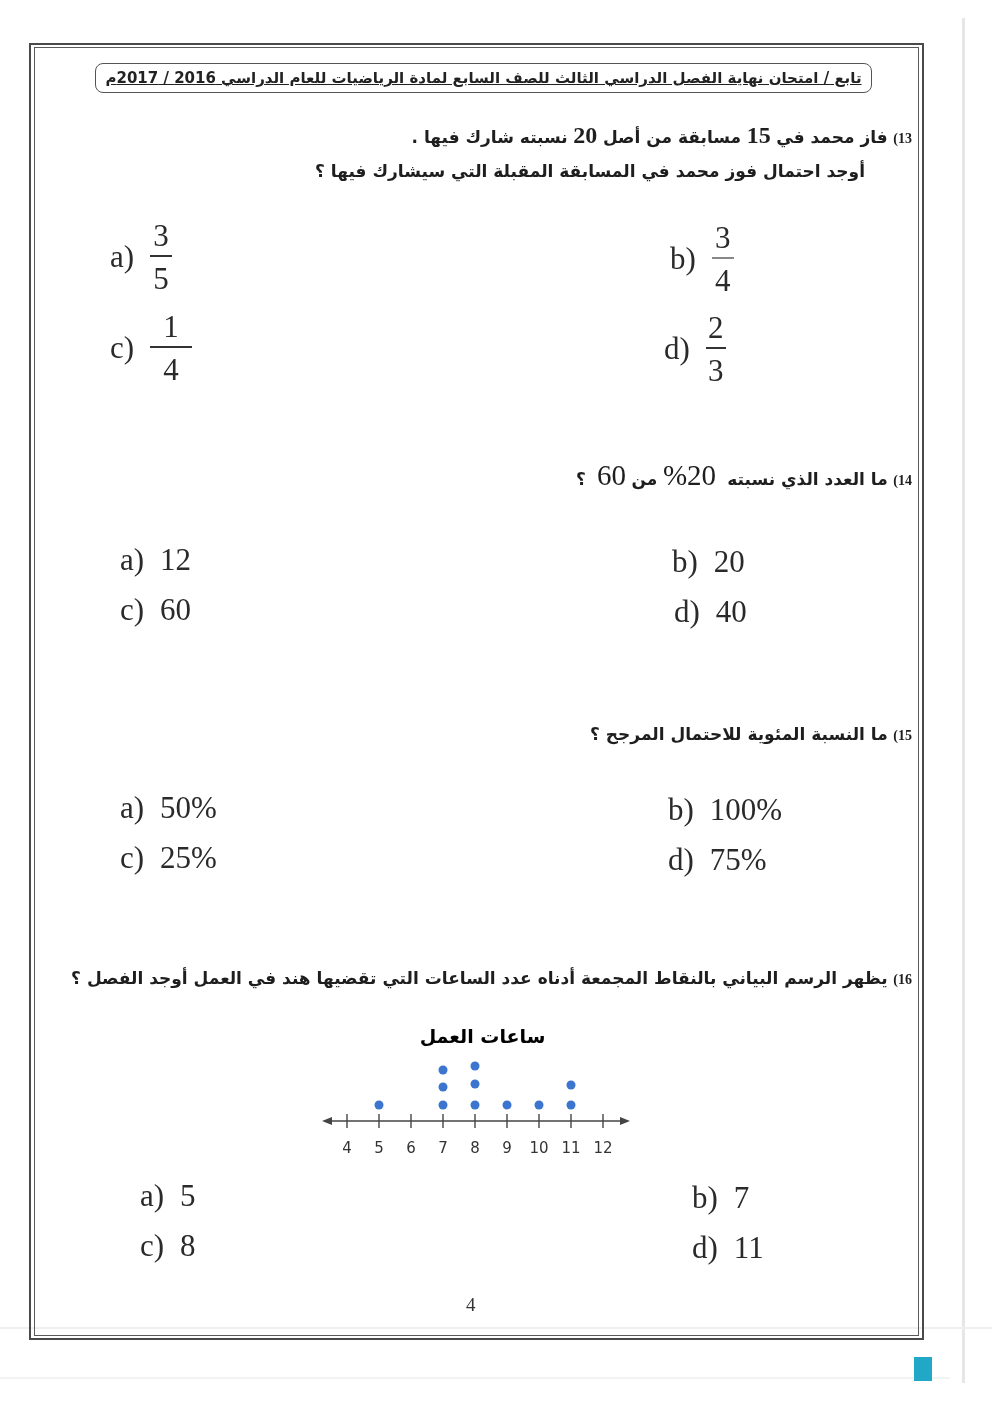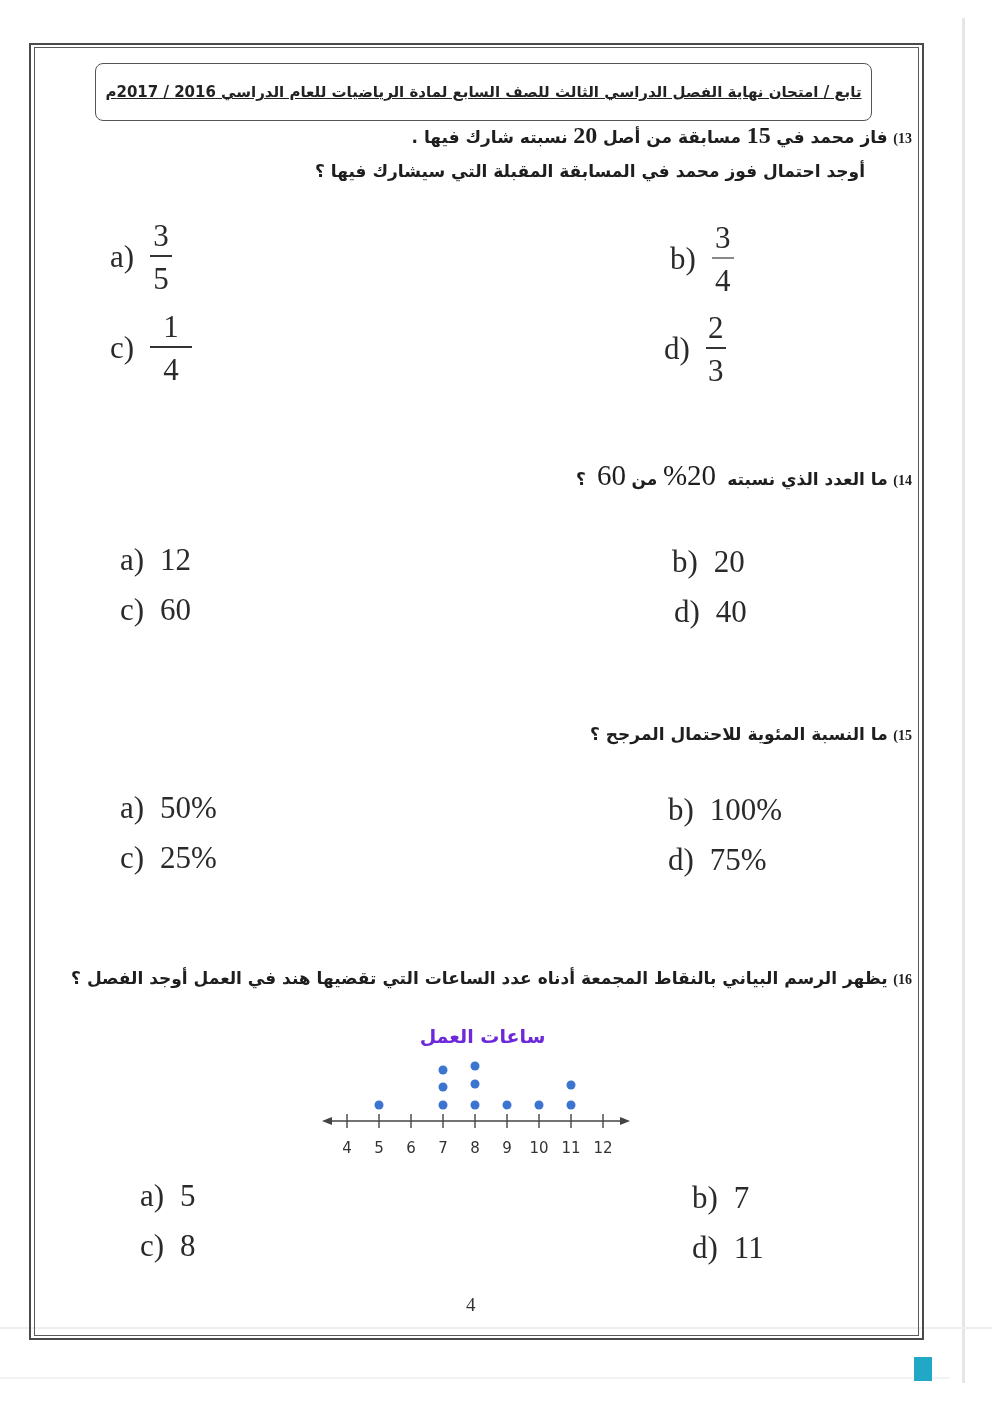--- a/index.html
+++ b/index.html
@@ -13,21 +13,21 @@
   .scan-line-h2 { position:absolute; left:0; top:1377px; width:950px; height:2px; background:#f3f3f3; }
   .frame-outer {
     position:absolute; left:29px; top:43px; width:895px; height:1297px;
     border:2px solid #4a4a4a; box-sizing:border-box;
   }
   .frame-inner {
     position:absolute; left:34px; top:47px; width:885px; height:1289px;
     border:1px solid #5a5a5a; box-sizing:border-box;
   }
   .header-box {
-    position:absolute; left:95px; top:63px; width:777px; height:58px;
+    position:absolute; left:95px; top:63px; width:777px; height:30px;
     border:1.5px solid #555; border-radius:8px; box-sizing:border-box;
     display:flex; align-items:center; justify-content:center;
   }
   .header-title {
     direction:rtl; font-family:"DejaVu Sans", sans-serif; font-weight:bold;
     font-size:15px; text-decoration:underline; color:#222;
   }
   .q { position:absolute; direction:rtl; font-weight:bold; color:#1e1e1e; }
   .q-num { font-family:"Liberation Serif", serif; font-size:14px; font-weight:bold; }
   .q-text { font-size:17px; font-family:"DejaVu Sans", sans-serif; }
@@ -39,21 +39,21 @@
   }
   .opt .lbl { margin-right:16px; }
   .frac { display:inline-flex; flex-direction:column; align-items:center; line-height:1; }
   .frac .num { padding-bottom:4px; }
   .frac .bar { height:1.5px; background:#333; }
   .frac .den { padding-top:6px; }
   .page-number { position:absolute; left:466px; top:1294px; font-family:"Liberation Serif", serif; font-size:19px; color:#333; }
   .marker { position:absolute; left:914px; top:1357px; width:18px; height:24px; background:#22a8c7; }
   .chart { position:absolute; left:320px; top:1025px; width:315px; height:140px; }
   .chart-title { position:absolute; left:0; width:325px; top:0; text-align:center; direction:rtl;
-    font-family:"DejaVu Sans", sans-serif; font-weight:bold; font-size:19px; color:#6d28d9; }
+    font-family:"DejaVu Sans", sans-serif; font-weight:bold; font-size:19px; color:#000000; }
 </style>
 </head>
 <body>
 
 <div class="scan-line-v"></div>
 <div class="scan-line-h1"></div>
 <div class="scan-line-h2"></div>
 
 <div class="frame-outer"></div>
 <div class="frame-inner"></div>

